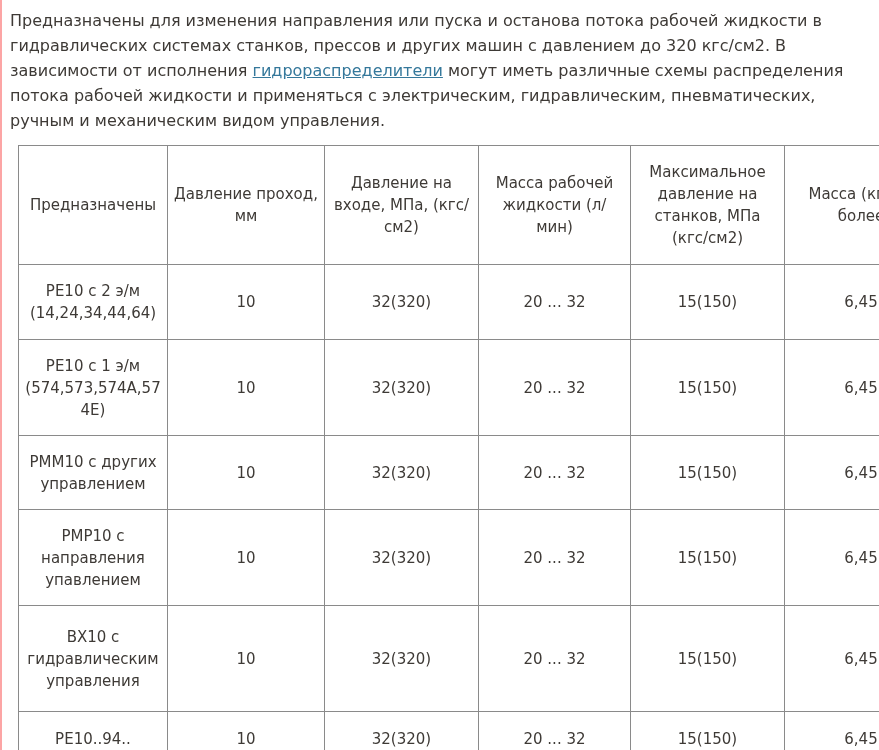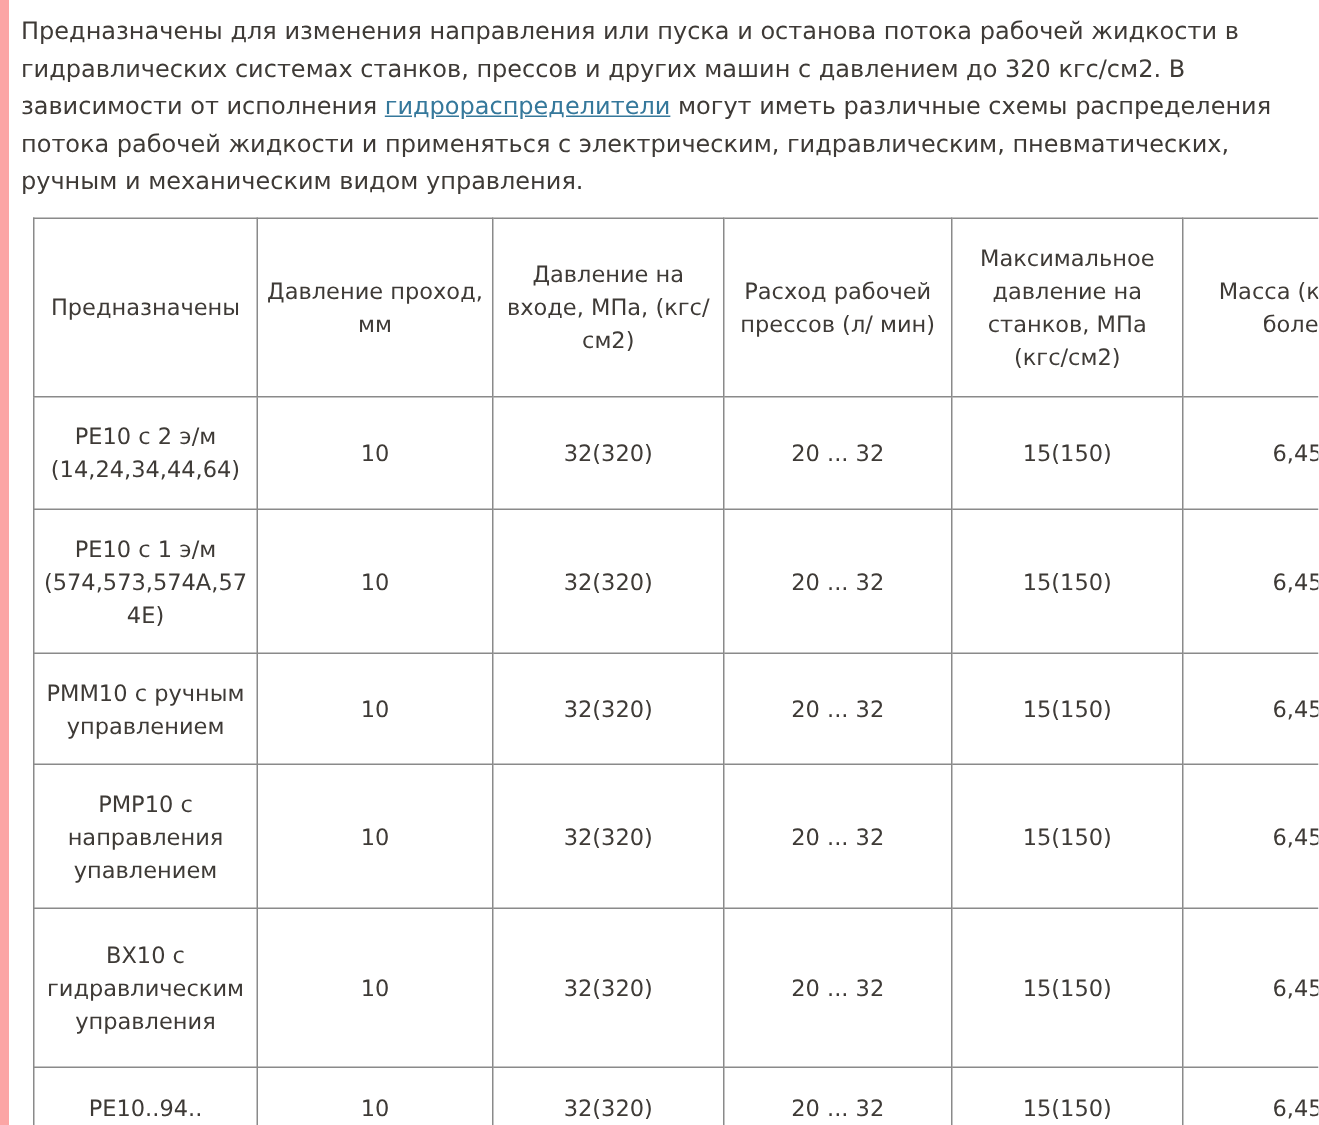--- a/index.html
+++ b/index.html
@@ -5,21 +5,21 @@
   html, body {
     margin: 0;
     padding: 0;
     background: #ffffff;
   }
   .page {
     position: relative;
     width: 879px;
     height: 750px;
     box-sizing: border-box;
-    border-left: 6px solid #fca5a5;
+    border-left: 2px solid #fca5a5;
     background: #ffffff;
     overflow: hidden;
     font-family: "DejaVu Sans", "Liberation Sans", sans-serif;
     color: #3e3a36;
   }
   .intro {
     margin: 0;
     padding: 8px 14px 0 8px;
     font-size: 16px;
     line-height: 25px;
@@ -70,21 +70,21 @@
 <div class="page">
 
   <p class="intro"><span>Предназначены для изменения направления или пуска и останова потока рабочей жидкости в гидравлических системах станков, прессов и других машин с давлением до 320 кгс/см2. В зависимости от исполнения </span><a href="#">гидрораспределители</a><span> могут иметь различные схемы распределения потока рабочей жидкости и применяться с электрическим, гидравлическим, пневматических, ручным и механическим видом управления.</span></p>
 
   <table class="spec-table">
     <thead>
       <tr class="hrow">
         <th class="c0">Предназначены</th>
         <th class="c1">Давление проход, мм</th>
         <th class="c2">Давление на входе, МПа, (кгс/см2)</th>
-        <th class="c3">Расход рабочей прессов (л/ мин)</th>
+        <th class="c3">Масса рабочей жидкости (л/ мин)</th>
         <th class="c4">Максимальное давление на станков, МПа (кгс/см2)</th>
         <th class="c5">Масса (кг) не более</th>
       </tr>
     </thead>
     <tbody>
       <tr class="row-0">
         <td>РЕ10 с 2 э/м (14,24,34,44,64)</td>
         <td>10</td>
         <td>32(320)</td>
         <td>20 ... 32</td>
@@ -93,21 +93,21 @@
       </tr>
       <tr class="row-1">
         <td>РЕ10 с 1 э/м (574,573,574А,574Е)</td>
         <td>10</td>
         <td>32(320)</td>
         <td>20 ... 32</td>
         <td>15(150)</td>
         <td>6,45</td>
       </tr>
       <tr class="row-2">
-        <td>РММ10 с ручным управлением</td>
+        <td>РММ10 с других управлением</td>
         <td>10</td>
         <td>32(320)</td>
         <td>20 ... 32</td>
         <td>15(150)</td>
         <td>6,45</td>
       </tr>
       <tr class="row-3">
         <td>РМР10 с направления упавлением</td>
         <td>10</td>
         <td>32(320)</td>

